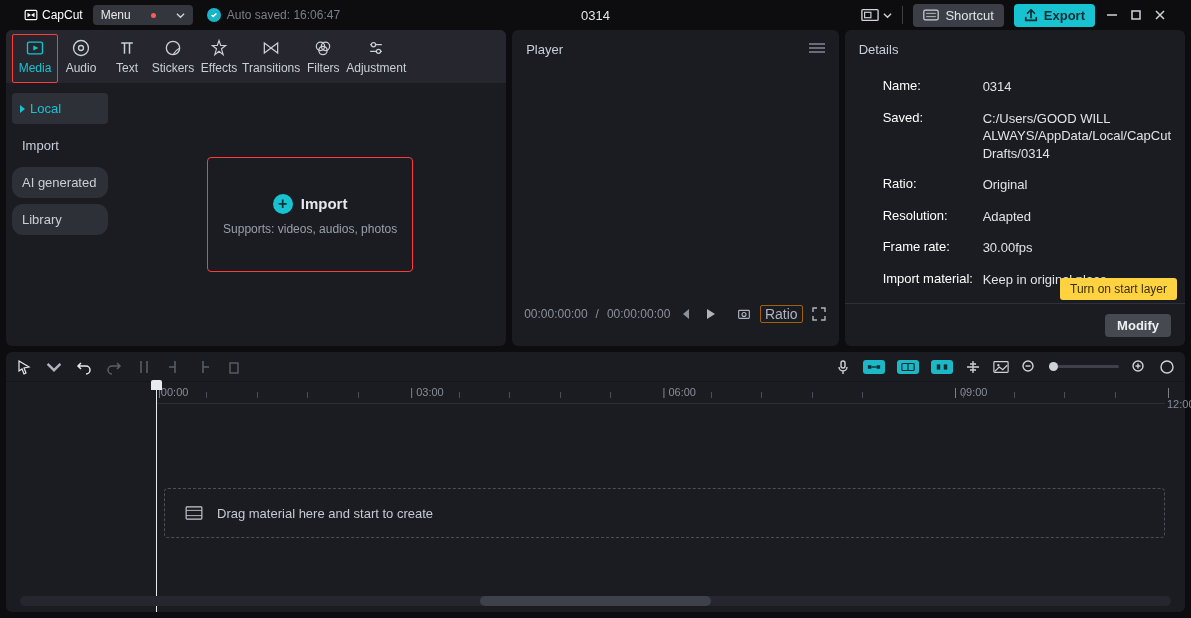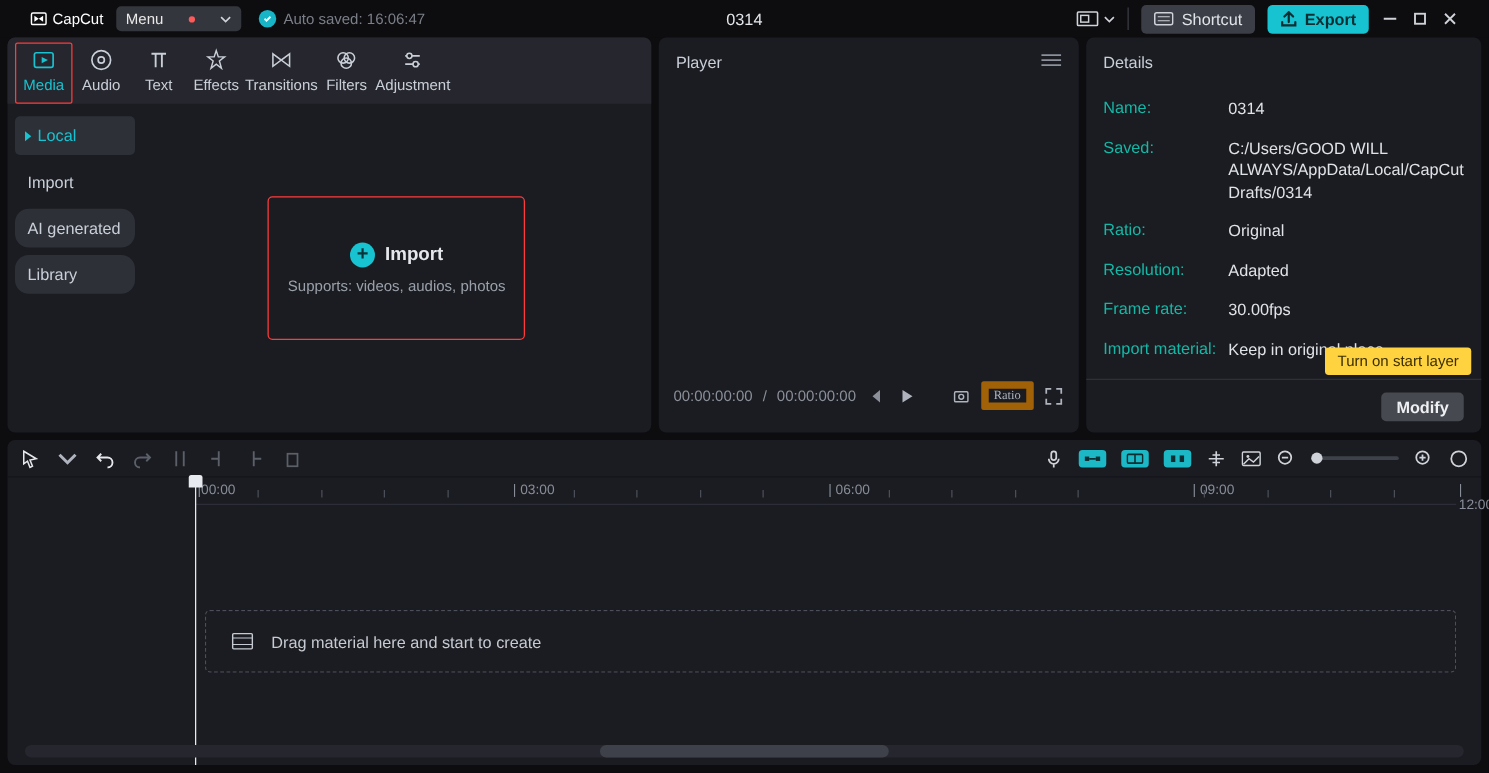--- a/index.html
+++ b/index.html
@@ -118,21 +118,21 @@
   .player-controls {
     display:flex; align-items:center; gap:8px; padding: 0 12px 10px; font-size:12px; color:#8b909a;
   }
   .player-controls .spacer { flex:1; }
   .pctl-icon { cursor:pointer; color:#aeb3bd; display:flex;align-items:center; }
   .pctl-icon svg { width:16px;height:16px; }
   
   .details-header { padding:12px 14px; font-size:13px; color:#c9cfd8; }
   .details-body { padding: 2px 14px; }
   .drow { display:flex; padding:7px 0; font-size:13px; }
-  .drow-label { width:100px; color:#14b8a6; }
+  .drow-label { width:100px; color:#ffffff;margin-left:24px; }
   .drow-val { flex:1; color:#dfe2e7; line-height:1.35; }
   .details-footer {
     display:flex; justify-content:flex-end; align-items:center; gap:12px;
     border-top:1px solid #2d3038; margin-top:6px; padding:10px 14px 0; position:relative;
   }
   .modify-btn {
     background:#46494f; color:#eef0f3; font-weight:600;
     padding:4px 12px; border-radius:4px; cursor:pointer; font-size:13px;
   }
   .tooltip-yellow {
@@ -274,20 +274,27 @@
         <span>Audio</span>
       </div>
       <div class="tool-tab">
         <svg viewBox="0 0 24 24">
             <path d="M5 6 H19 M9 6 V19 M15 6 V19" fill="none" stroke="#c9cfd8" stroke-width="1.8"></path>
           </svg>
         <span>Text</span>
       </div>
       <div class="tool-tab">
         <svg viewBox="0 0 24 24">
+            <circle cx="12" cy="12" r="8" fill="none" stroke="#c9cfd8" stroke-width="1.6"></circle>
+            <path d="M20 12 Q16 14 12 20" fill="none" stroke="#c9cfd8" stroke-width="1.4"></path>
+          </svg>
+        <span>Stickers</span>
+      </div>
+      <div class="tool-tab">
+        <svg viewBox="0 0 24 24">
             <path d="M12 3 L14 9 L20 9 L15 13 L17 20 L12 16 L7 20 L9 13 L4 9 L10 9 Z" fill="none" stroke="#c9cfd8" stroke-width="1.4"></path>
           </svg>
         <span>Effects</span>
       </div>
       <div class="tool-tab">
         <svg viewBox="0 0 24 24">
             <path d="M4 6 L12 12 L4 18 Z M20 6 L12 12 L20 18 Z" fill="none" stroke="#c9cfd8" stroke-width="1.5"></path>
           </svg>
         <span>Transitions</span>
       </div>
@@ -353,21 +360,21 @@
             <path d="M5 3 L13 8 L5 13 Z" fill="#aeb3bd"></path>
           </svg>
         </span>
       <div class="spacer"></div>
       <span class="pctl-icon">
           <svg viewBox="0 0 18 18">
             <rect x="3" y="5" width="12" height="9" rx="1" fill="none" stroke="#aeb3bd" stroke-width="1.3"></rect>
             <circle cx="9" cy="9.5" r="2.2" fill="none" stroke="#aeb3bd" stroke-width="1.3"></circle>
           </svg>
         </span>
-      <span class="pctl-icon" style="border:6px solid #a16207;border-radius:2px;padding:0 4px;font-size:10px;font-family:Liberation Serif, serif;">Ratio</span>
+      <span class="pctl-icon" style="border:1px solid #a16207;border-radius:2px;padding:0 4px;font-size:14px;">Ratio</span>
       <span class="pctl-icon">
           <svg viewBox="0 0 16 16">
             <path d="M2 6 V2 H6 M10 2 H14 V6 M14 10 V14 H10 M6 14 H2 V10" fill="none" stroke="#aeb3bd" stroke-width="1.4"></path>
           </svg>
         </span>
     </div>
   </div>
 
   <div class="panel details-panel">
     <div class="details-header">Details</div>

